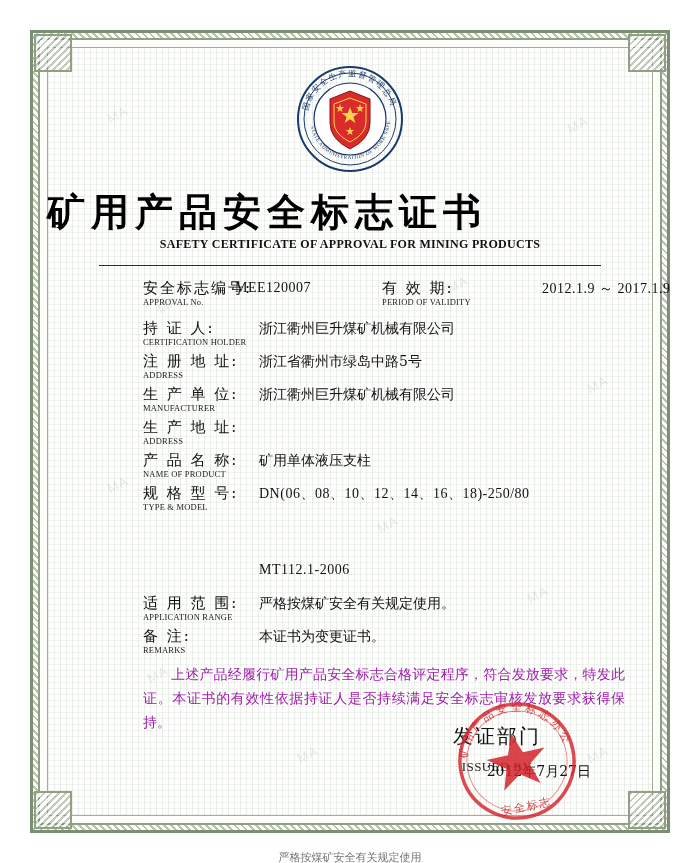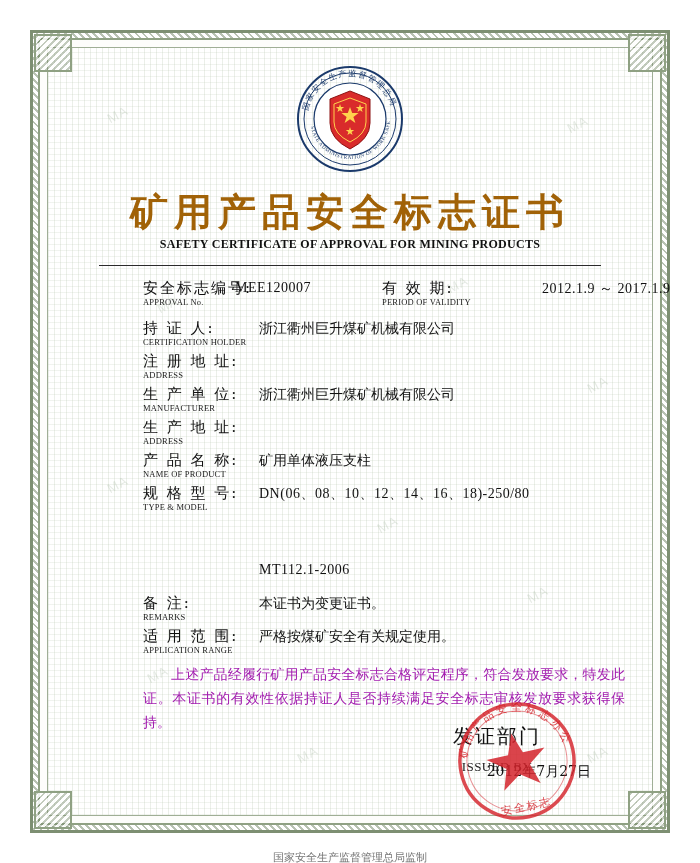--- a/index.html
+++ b/index.html
@@ -106,26 +106,26 @@
     top: 18px;
     transform: translateX(-50%);
     width: 108px; height: 108px;
   }
 
   
   .title-cn {
     position: absolute;
     left: 0; right: 0;
     top: 140px;
-    text-align: center;
+    text-align: left;
     font-family: "DejaVu Serif", serif;
     font-size: 38px;
     font-weight: bold;
     letter-spacing: 6px;
-    color: #a16207;
+    color: #000000;
   }
   .title-en {
     position: absolute;
     left: 0; right: 0;
     top: 190px;
     text-align: center;
     font-family: "Liberation Serif", serif;
     font-size: 12px;
     font-weight: bold;
     letter-spacing: 0.3px;
@@ -345,20 +345,21 @@
           <div class="lbl-en">CERTIFICATION HOLDER</div>
         </div>
         <div class="val">浙江衢州巨升煤矿机械有限公司</div>
       </div>
 
       <div class="r">
         <div class="lblbox">
           <div class="lbl-cn">注 册 地 址:</div>
           <div class="lbl-en">ADDRESS</div>
         </div>
+        <div class="val">浙江省衢州市绿岛中路5号</div>
       </div>
 
       <div class="r">
         <div class="lblbox">
           <div class="lbl-cn">生 产 单 位:</div>
           <div class="lbl-en">MANUFACTURER</div>
         </div>
         <div class="val">浙江衢州巨升煤矿机械有限公司</div>
       </div>
 
@@ -387,32 +388,32 @@
 
       <div class="gap"></div>
       <div class="gap"></div>
 
       <div class="r">
         <div class="val-mono">MT112.1-2006</div>
       </div>
 
       <div class="r">
         <div class="lblbox">
+          <div class="lbl-cn">适 用 范 围:</div>
+          <div class="lbl-en">APPLICATION RANGE</div>
+        </div>
+        <div class="val">严格按煤矿安全有关规定使用。</div>
+      </div>
+
+      <div class="r">
+        <div class="lblbox">
           <div class="lbl-cn">备        注:</div>
           <div class="lbl-en">REMARKS</div>
         </div>
         <div class="val">本证书为变更证书。</div>
-      </div>
-
-      <div class="r">
-        <div class="lblbox">
-          <div class="lbl-cn">适 用 范 围:</div>
-          <div class="lbl-en">APPLICATION RANGE</div>
-        </div>
-        <div class="val">严格按煤矿安全有关规定使用。</div>
       </div>
 
     </div>
 
     <div class="statement">上述产品经履行矿用产品安全标志合格评定程序，符合发放要求，特发此证。本证书的有效性依据持证人是否持续满足安全标志审核发放要求获得保持。</div>
 
     <div class="issuer">
       <div class="issuer-cn">发证部门</div>
       <div class="issuer-en">ISSUED BY</div>
     </div>
@@ -429,14 +430,14 @@
         <polygon points="66,38 73.6,58.6 95.6,58.6 77.9,71.6 84.6,92.4 66,79.6 47.4,92.4 54.1,71.6 36.4,58.6 58.4,58.6" fill="#d4232b" opacity="0.85"></polygon>
         <text font-family="DejaVu Serif, serif" font-size="11" fill="#d4232b" opacity="0.85" letter-spacing="3">
           <textPath href="#sealArc" startOffset="8%">矿用产品安全标志办公室</textPath>
         </text>
         <text x="66" y="116" text-anchor="middle" font-family="DejaVu Serif, serif" font-size="11" fill="#d4232b" opacity="0.85" letter-spacing="2">安全标志</text>
       </svg>
     </div>
 
   </div>
 
-  <div class="page-footer">国家安全生产监督管理总局监制</div>
+  <div class="page-footer">严格按煤矿安全有关规定使用</div>
 </div>
 
 </body></html>

